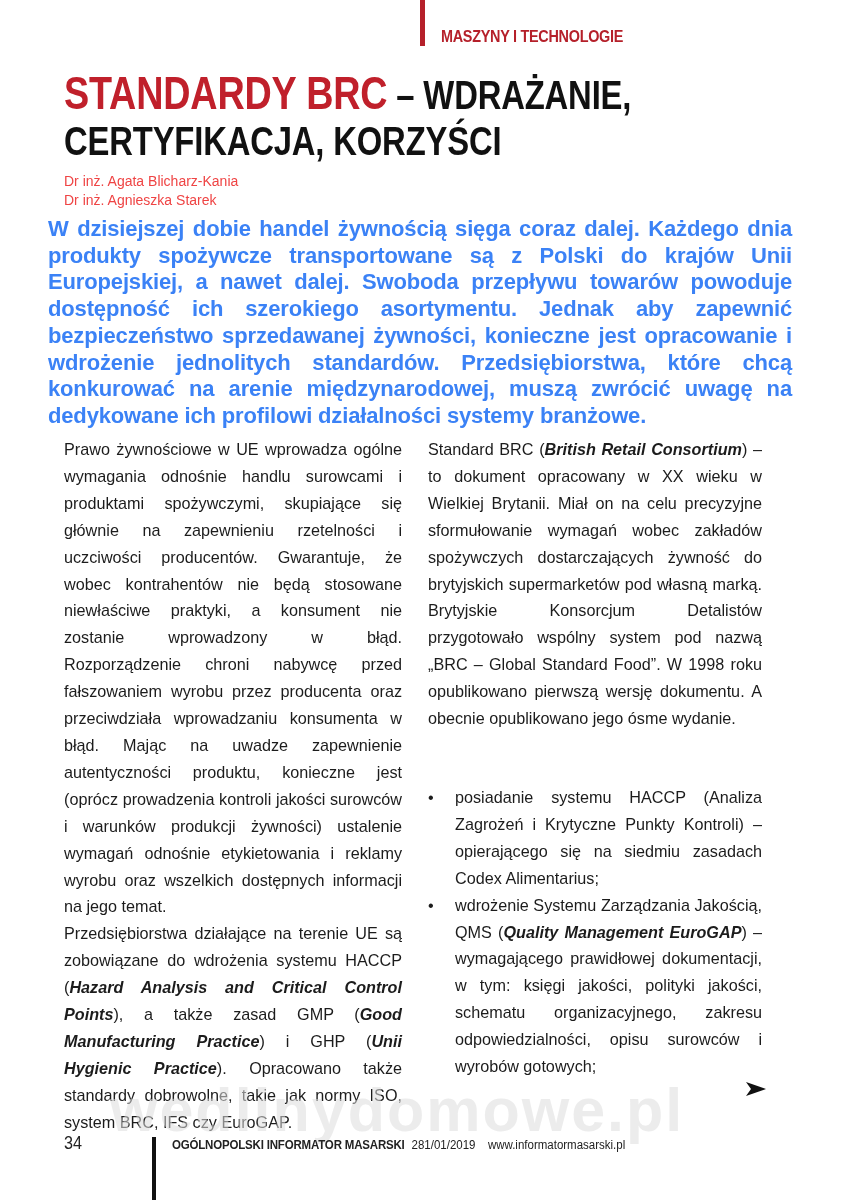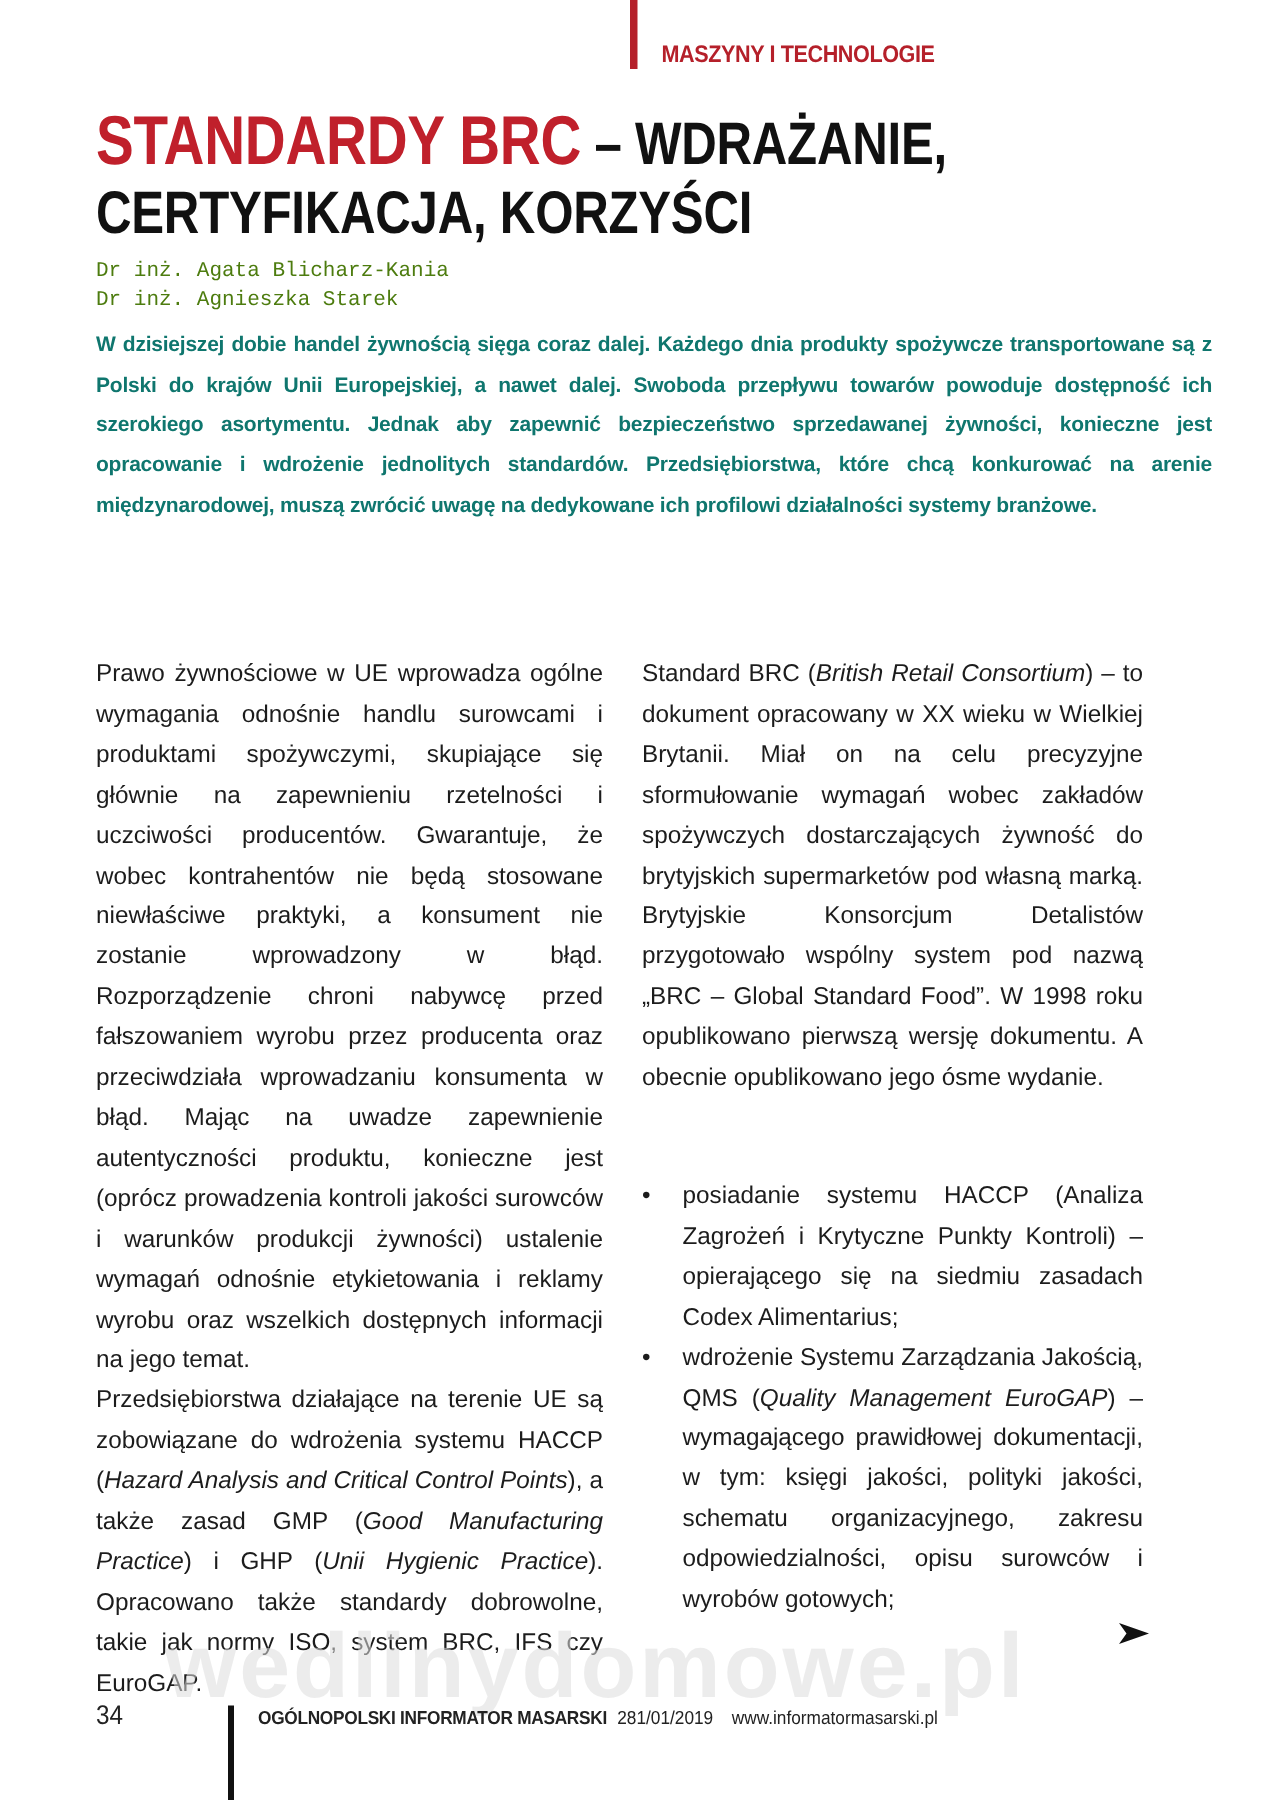--- a/index.html
+++ b/index.html
@@ -54,32 +54,31 @@
     .title .red {
       color: #c0202b;
       font-size: 46px;
     }
     .authors {
       position: absolute;
       left: 64px;
       top: 172px;
       font-size: 14px;
       line-height: 19px;
-      color: #4d7c0f;
-      font-family: Liberation Mono, monospace;
+      color: #ef4444;
     }
     .lead {
       position: absolute;
-      left: 64px;
+      left: 48px;
       top: 216px;
       width: 744px;
       font-weight: bold;
-      font-size: 14px;
+      font-size: 22px;
       line-height: 26.7px;
-      color: #0f766e;
+      color: #3b82f6;
       text-align: justify;
       letter-spacing: -0.15px;
     }
     .lead p { margin: 0; }
     .col {
       position: absolute;
       font-size: 16.2px;
       line-height: 26.9px;
       color: #1c1c1c;
       text-align: justify;
@@ -103,21 +102,21 @@
     }
     .bullets li {
       position: relative;
       padding-left: 27px;
     }
     .bullets li .bullet {
       position: absolute;
       left: 0;
       top: 0;
     }
-    i { font-style: italic; }
+    i { font-style: italic; font-weight: bold; }
     .continue-arrow {
       position: absolute;
       left: 745px;
       top: 1081px;
       width: 22px;
       height: 16px;
     }
     .watermark {
       position: absolute;
       left: 110px;

